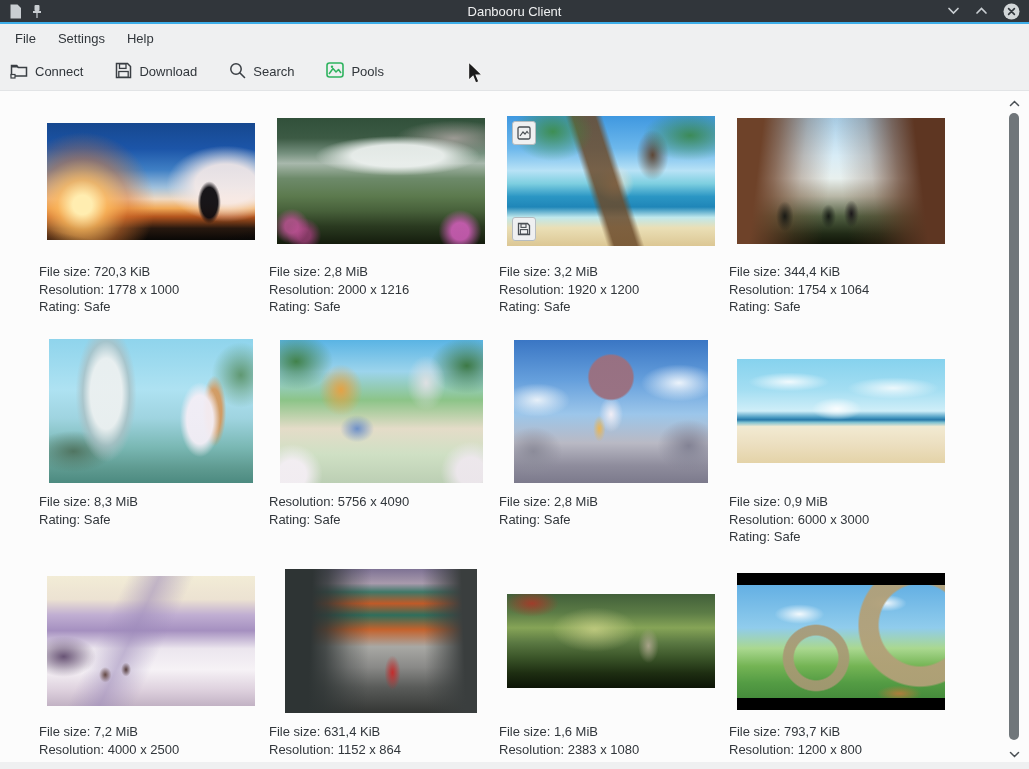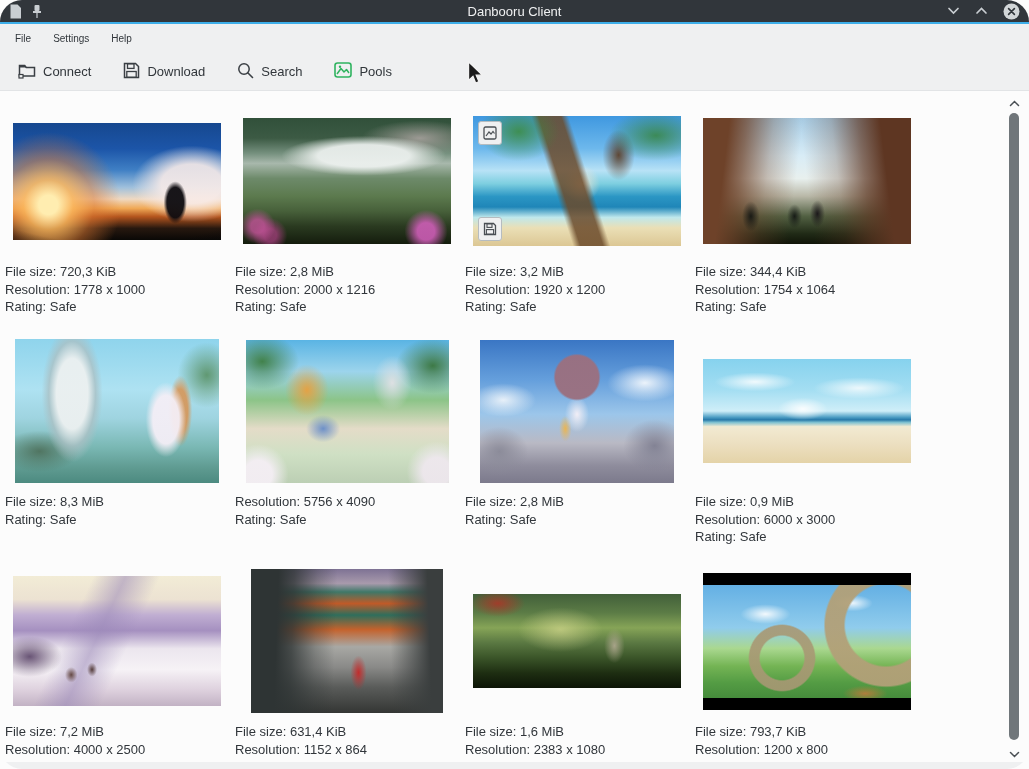--- a/index.html
+++ b/index.html
@@ -1,40 +1,40 @@
 <!DOCTYPE html>
 <html><head>
 <meta charset="utf-8">
 <style>
   * { margin:0; padding:0; box-sizing:border-box; }
   html,body { width:1029px; height:769px; }
   body { font-family:"Liberation Sans", sans-serif; color:#31363b; background:#fcfcfc; }
-  .window { position:relative; width:1029px; height:769px; overflow:hidden; background:#fcfcfc;border-radius:22px; }
+  .window { position:relative; width:1029px; height:769px; overflow:hidden; background:#fcfcfc; }
 
   
   .titlebar { position:relative; height:24px; background:#31363b; border-bottom:2px solid #3daee9;
               display:flex; align-items:center; padding:0 9px; }
   .titlebar-left { display:flex; align-items:center; gap:10px; }
   .titlebar-title { position:absolute; left:0; right:0; text-align:center; color:#eff0f1; font-size:13px; }
   .titlebar-right { margin-left:auto; display:flex; align-items:center; gap:15px; z-index:2; }
   .tb-btn { display:flex; align-items:center; justify-content:center; cursor:default; }
 
   
   .menubar { height:29px; background:#eff0f1; display:flex; align-items:center; padding-left:4px; }
-  .menu-item { font-size:10px; padding:6px 11px; color:#31363b; }
-
-  
-  .toolbar { height:38px; background:#eff0f1; display:flex; align-items:center; padding-left:8px;
+  .menu-item { font-size:13px; padding:6px 11px; color:#31363b; }
+
+  
+  .toolbar { height:38px; background:#eff0f1; display:flex; align-items:center; padding-left:0;
              border-bottom:1px solid #e2e4e6; }
   .tool-btn { display:flex; align-items:center; gap:7px; font-size:13px; padding:6px 10px; margin-right:12px; }
 
   
   .content { position:absolute; top:93px; left:0; right:0; bottom:7px; background:#fcfcfc; overflow:hidden; }
   .grid { display:grid; grid-template-columns:repeat(4, 230px); grid-auto-rows:230px; padding-left:3px; }
-  .cell { width:230px; height:230px; }
+  .cell { width:230px; height:230px;margin-left:34px; }
   .thumb-box { width:228px; height:144px; margin-top:16px; display:flex; align-items:center; justify-content:center; }
   .thumb { position:relative; }
   .caption { margin-top:10px; font-size:13px; line-height:17.5px; padding-left:2px; color:#31363b; }
 
   
   .t1 { background:
     radial-gradient(ellipse 8% 26% at 78% 68%, rgba(12,10,14,.95) 0 50%, transparent 70%),
     radial-gradient(ellipse 145% 115% at 50% 40%, transparent 55%, rgba(8,8,10,.96) 76%),
     radial-gradient(circle at 17% 70%, #ffedb0 0 5%, rgba(250,180,90,.85) 13%, rgba(220,120,50,.5) 24%, transparent 38%),
     radial-gradient(ellipse 42% 48% at 86% 52%, rgba(248,235,232,.9) 0 35%, transparent 68%),

